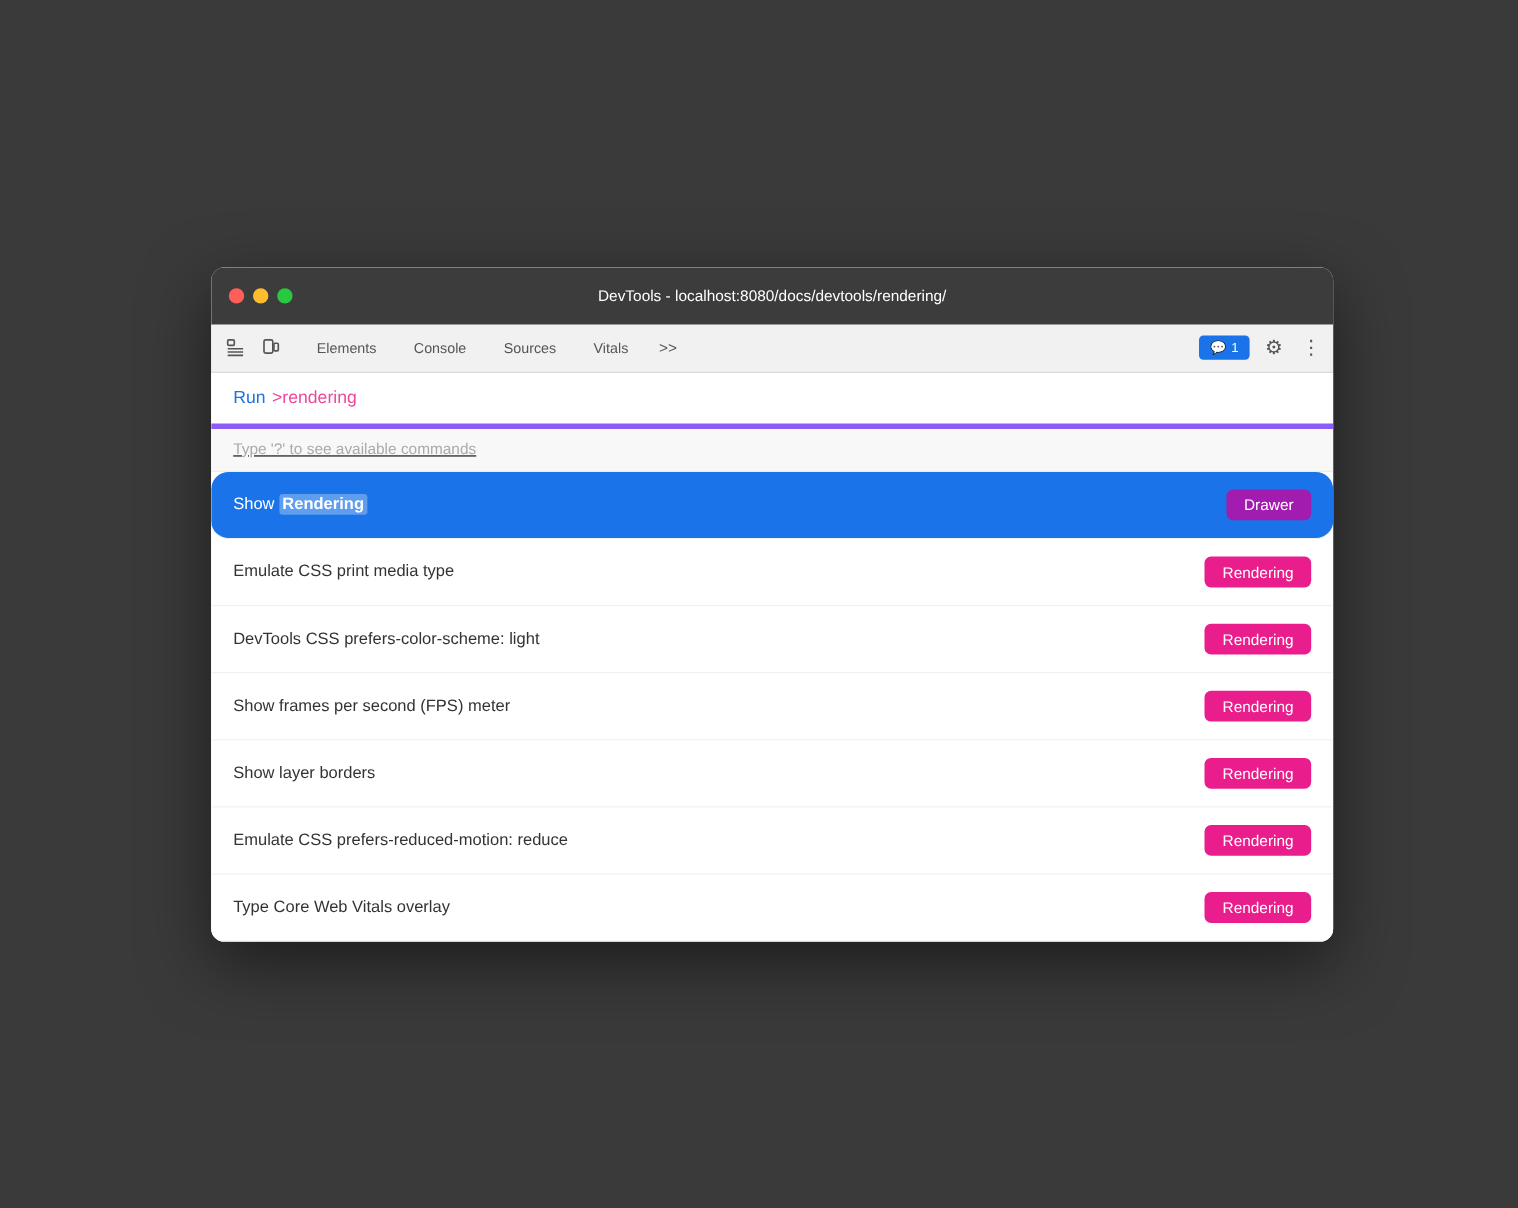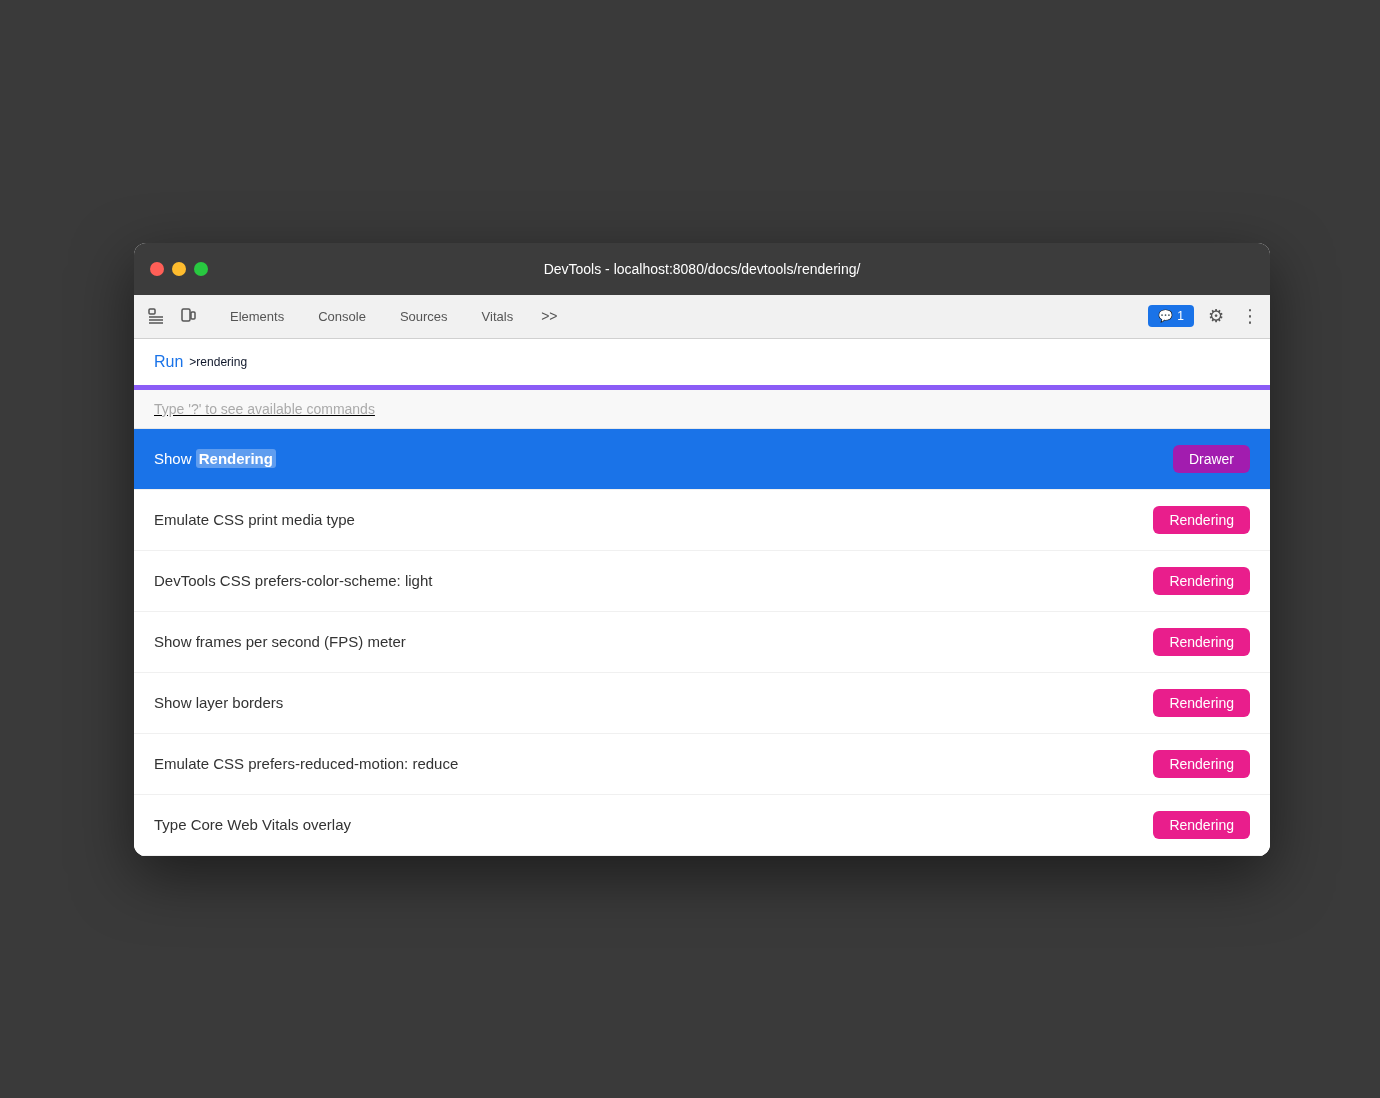--- a/index.html
+++ b/index.html
@@ -7,21 +7,21 @@
     body {
       background: #3a3a3a;
       display: flex;
       align-items: center;
       justify-content: center;
       min-height: 100vh;
       font-family: -apple-system, BlinkMacSystemFont, 'Helvetica Neue', Arial, sans-serif;
     }
 
     .window {
-      width: 1136px;
+      width: 1020px;
       background: #ffffff;
       border-radius: 12px;
       box-shadow: 0 20px 60px rgba(0,0,0,0.5);
       overflow: hidden;
       margin-left: 24px;
     }
 
     
     .title-bar {
       background: #3c3c3c;
@@ -158,22 +158,22 @@
     }
 
     .run-label {
       color: #1a73e8;
       font-size: 16px;
       font-weight: 500;
       margin-right: 6px;
     }
 
     .run-command {
-      color: #0f172a;
-      font-size: 12px;
+      color: #ec4899;
+      font-size: 16px;
     }
 
     
     .search-bar {
       padding: 10px 20px;
       background: #f8f8f8;
       border-bottom: 1px solid #e8e8e8;
       text-decoration: underline;
     }
 
@@ -191,20 +191,21 @@
       display: flex;
       align-items: center;
       justify-content: space-between;
       padding: 16px 20px;
       border-bottom: 1px solid #f0f0f0;
       cursor: pointer;
     }
 
     .command-item.highlighted {
       background: #1a73e8;
+      border-radius: 16px;
     }
 
     .command-item.highlighted .command-text {
       color: #ffffff;
     }
 
     .command-text {
       font-size: 15px;
       color: #333;
     }

